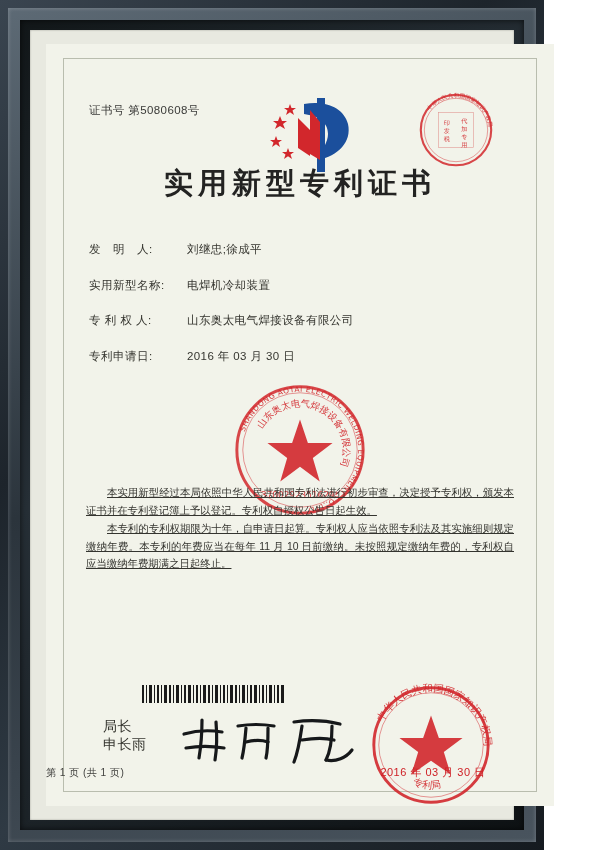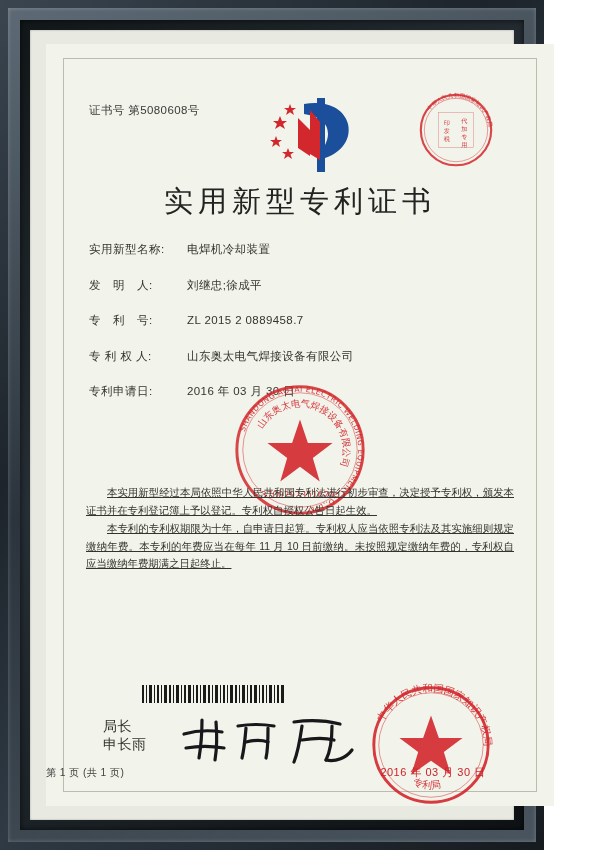--- a/index.html
+++ b/index.html
@@ -80,24 +80,24 @@
   
   .seal-tr {
     position: absolute;
     left: 366px; top: 42px;
     width: 88px; height: 88px;
   }
 
   
   .title {
     position: absolute;
-    left: 0; right: 0; top: 138px;
+    left: 0; right: 0; top: 120px;
     text-align: center;
     font-family: "DejaVu Sans", "Liberation Sans", sans-serif;
-    font-weight: normal;
+    font-weight: bold;
     font-size: 29px;
     letter-spacing: 5px;
     color: #232322;
   }
 
   
   .fields {
     position: absolute;
     left: 43px; top: 198px;
     width: 420px;
@@ -245,30 +245,26 @@
             <text x="56" y="69">用</text>
         </g>
         <rect x="30" y="30" width="40" height="40" fill="none" stroke="#d2272c" stroke-width="0.6" opacity="0.5"></rect>
       </svg>
     </div>
 
     <div class="title">实用新型专利证书</div>
 
     <div class="fields">
       <div class="field-row">
-        <div class="field-label">实用新型名称:</div>
-        <div class="field-value">电焊机冷却装置</div>
-      </div>
-      <div class="field-row">
         <div class="field-label">发　明　人:</div>
         <div class="field-value">刘继忠;徐成平</div>
       </div>
       <div class="field-row">
-        <div class="field-label">专　利　号:</div>
-        <div class="field-value">ZL 2015 2 0889458.7</div>
+        <div class="field-label">实用新型名称:</div>
+        <div class="field-value">电焊机冷却装置</div>
       </div>
       <div class="field-row">
         <div class="field-label">专 利 权 人:</div>
         <div class="field-value">山东奥太电气焊接设备有限公司</div>
       </div>
       <div class="field-row">
         <div class="field-label">专利申请日:</div>
         <div class="field-value">2016 年 03 月 30 日</div>
       </div>
     </div>

